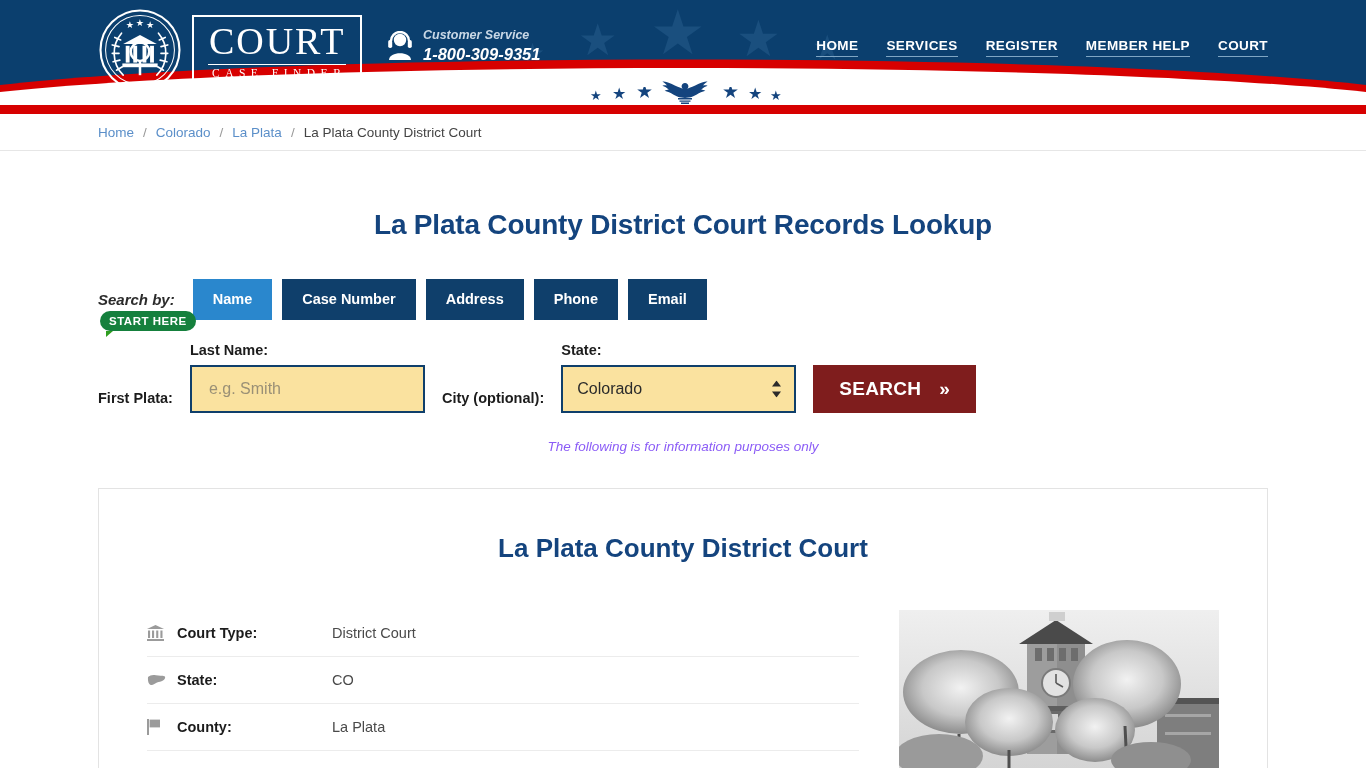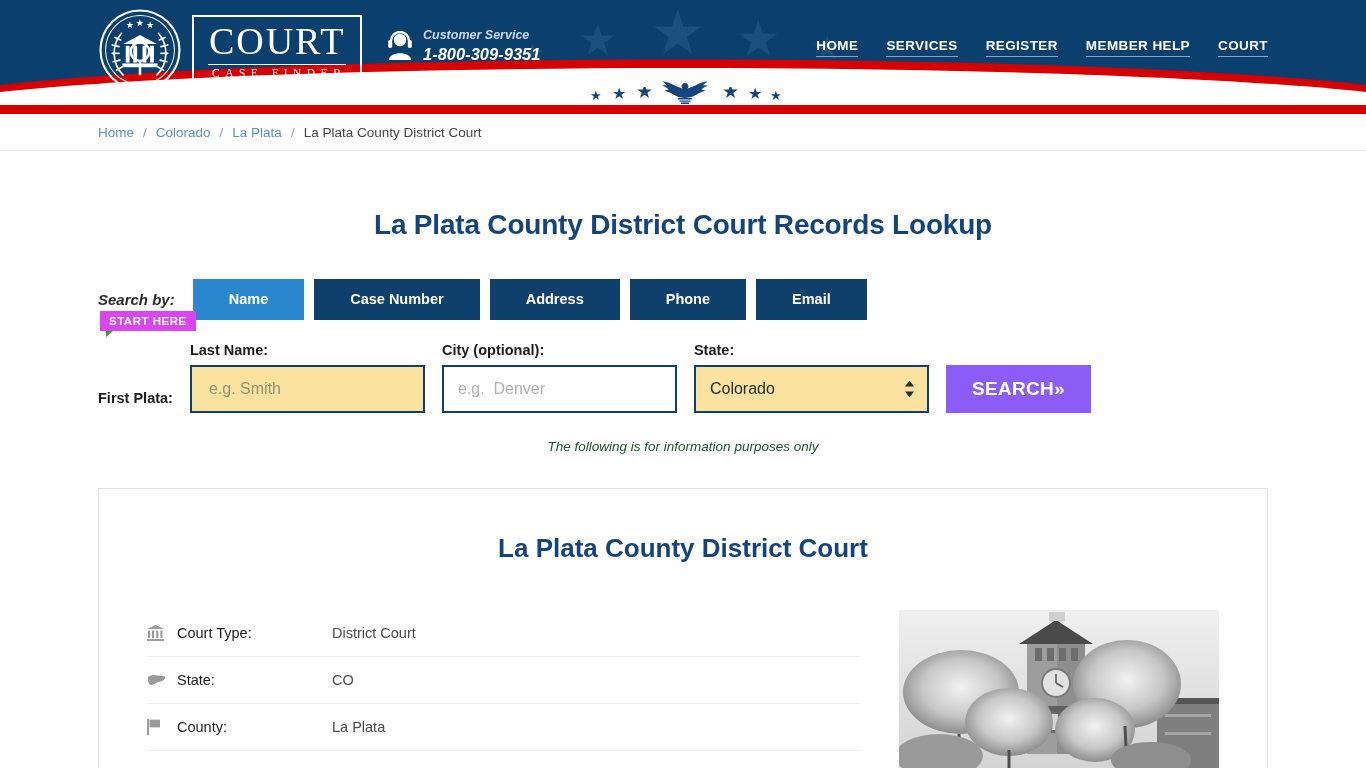--- a/index.html
+++ b/index.html
@@ -117,21 +117,21 @@
     display: flex; align-items: center; 
     gap: 10px; margin-top: 38px;
   }
   .searchby-label {
     font-size: 15px; font-style: italic; font-weight: bold;
     color: #2b2b2b; margin-right: 8px;
   }
   .tab {
     background: #0f3f6b; color: #fff; border: 0;
     font-size: 14.5px; font-weight: bold;
-    padding: 0 36px; height: 41px; line-height: 41px;
+    padding: 0 20px; height: 41px; line-height: 41px;
     cursor: pointer; font-family: inherit;
   }
   .tab.active { background: #2a87cd; }
 
   .formrow {
     display: flex; align-items: flex-end; gap: 17px;
     margin-top: 22px; position: relative;
   }
   .field { display: flex; flex-direction: column; }
   .field label {
@@ -153,43 +153,44 @@
 
   .selwrap { position: relative; }
   .selwrap .inp { color: #2b2b2b; width: 235px; display: flex; align-items: center; }
   .spin {
     position: absolute; right: 14px; top: 50%;
     transform: translateY(-50%);
     display: flex; flex-direction: column; gap: 3px;
     pointer-events: none;
   }
   .btn-search {
-    background: #8b5cf6; color: #fff; border: 0;
+    background: #7f1d1d; color: #fff; border: 0;
     height: 48px; padding: 0 26px;
     font-size: 19px; font-weight: bold; letter-spacing: .3px;
     cursor: pointer; font-family: inherit;
-    display: flex; align-items: center; gap: 0;
+    display: flex; align-items: center; gap: 18px;
   }
 
   .starthere {
     position: absolute; left: 2px; top: -31px;
-    background: #d946ef; color: #fff;
+    background: #15803d; color: #fff;
     font-size: 11.5px; font-weight: bold; letter-spacing: .5px;
     padding: 4px 9px 4px 9px;
+    border-radius: 10px;
   }
   .starthere::after {
     content: ""; position: absolute;
     left: 6px; bottom: -6px;
     border-left: 7px solid #2f9e1f;
     border-bottom: 6px solid transparent;
   }
 
   .disclaim {
     text-align: center; font-size: 13.5px;
-    font-style: italic; color: #14532d;
+    font-style: italic; color: #8b5cf6;
     margin-top: 26px;
   }
 
   
   .card {
     margin-top: 34px;
     border: 1px solid #e3e3e3;
     background: #fff;
     min-height: 272px;
     padding: 0 48px;
@@ -205,21 +206,21 @@
     border-bottom: 1px solid #ececec;
     height: 47px;
   }
   .drow .dicon {
     width: 30px; flex: none; display: flex;
     align-items: center; justify-content: flex-start;
     color: #9b9b9b;
   }
   .drow .dlabel {
     width: 155px; flex: none;
-    font-size: 14.5px; font-weight: normal; color: #1c1c1c;
+    font-size: 14.5px; font-weight: bold; color: #1c1c1c;
   }
   .drow .dval { font-size: 14.5px; color: #4a4a4a; }
 
   .photo {
     width: 320px; flex: none; height: 158px;
     overflow: hidden;
   }
   .photo svg { display: block; }
 </style>
 </head>
@@ -354,21 +355,20 @@
       <label>First Plata:</label>
     </div>
 
     <div class="field">
       <label>Last Name:</label>
       <input class="inp w-last" type="text" placeholder="e.g. Smith" style="">
     </div>
 
     <div class="field">
       <label>City (optional):</label>
-      <input class="inp white w-city" type="text" placeholder="e.g.  Denver" style="">
     </div>
 
     <div class="field">
       <label>State:</label>
       <div class="selwrap">
         <div class="inp">Colorado</div>
         <span class="spin">
           <svg width="11" height="7" viewBox="0 0 11 7">
               <path d="M5.5 0 L10 6 L1 6 Z" fill="#2b2b2b"></path>
             </svg>

